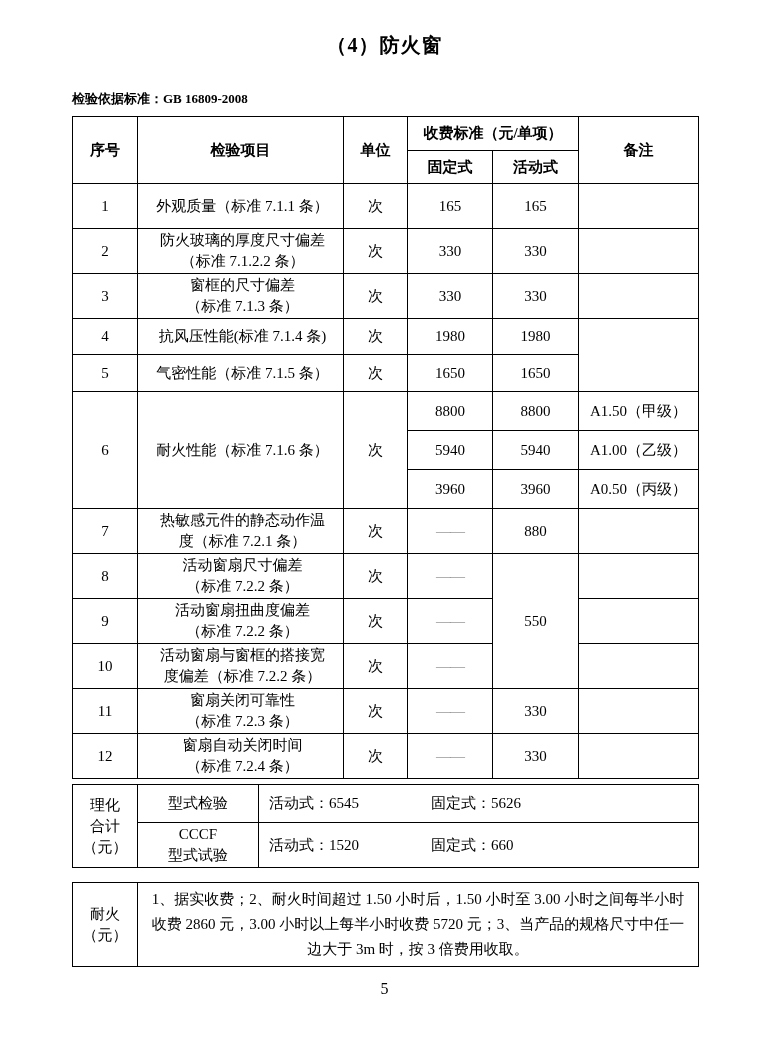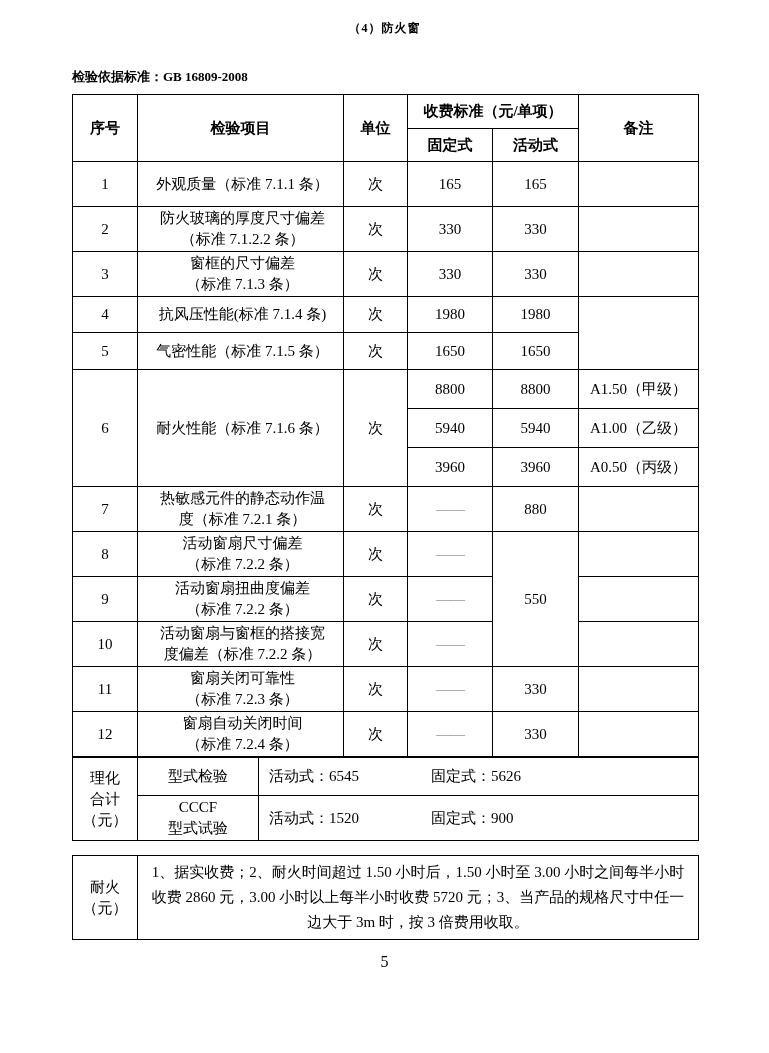--- a/index.html
+++ b/index.html
@@ -6,23 +6,23 @@
   html, body { margin: 0; padding: 0; }
   body {
     width: 769px; height: 1053px;
     background: #ffffff;
     color: #000;
     font-family: "Liberation Serif", "DejaVu Serif", serif;
   }
   .page { position: relative; width: 769px; height: 1053px; overflow: hidden; }
 
   .doc-title {
-    margin: 20px 0 0 0;
-    text-align: center;
-    font-size: 12px;
+    margin: 32px 0 0 0;
+    text-align: center;
+    font-size: 20px;
     font-weight: bold;
     letter-spacing: 1px;
   }
   .standard-line {
     margin: 31px 0 8px 72px;
     font-size: 13px;
     font-weight: bold;
   }
 
   table.doc {
@@ -59,21 +59,21 @@
   tr.r4  { height: 36px; }
   tr.r5  { height: 37px; }
   tr.r6  { height: 39px; }
   tr.r7  { height: 44px; }
   tr.r8  { height: 44px; }
   tr.r9  { height: 45px; }
   tr.r10 { height: 45px; }
   tr.r11 { height: 44px; }
   tr.r12 { height: 45px; padding-left: 16px; }
 
-  table.summary { }
+  table.summary { margin-top: 5px; }
   tr.s1 { height: 38px; }
   tr.s2 { height: 39px; }
   .c-sum-val {
     text-align: left !important;
     padding-left: 10px !important;
   }
   .c-sum-val .part-a { display: inline-block; width: 162px; }
 
   table.fire { margin-top: 14px; }
   tr.f1 { height: 71px; }
@@ -248,21 +248,21 @@
 （元）</td>
         <td class="pre">型式检验</td>
         <td class="c-sum-val">
           <span class="part-a">活动式：6545</span><span class="part-b">固定式：5626</span>
         </td>
       </tr>
       <tr class="s2">
         <td class="pre">CCCF
 型式试验</td>
         <td class="c-sum-val">
-          <span class="part-a">活动式：1520</span><span class="part-b">固定式：900</span>
+          <span class="part-a">活动式：1520</span><span class="part-b">固定式：660</span>
         </td>
       </tr>
     </tbody>
   </table>
 
   <table class="doc fire">
     <colgroup>
       <col style="width:65px">
         <col style="width:561px">
     </colgroup>

